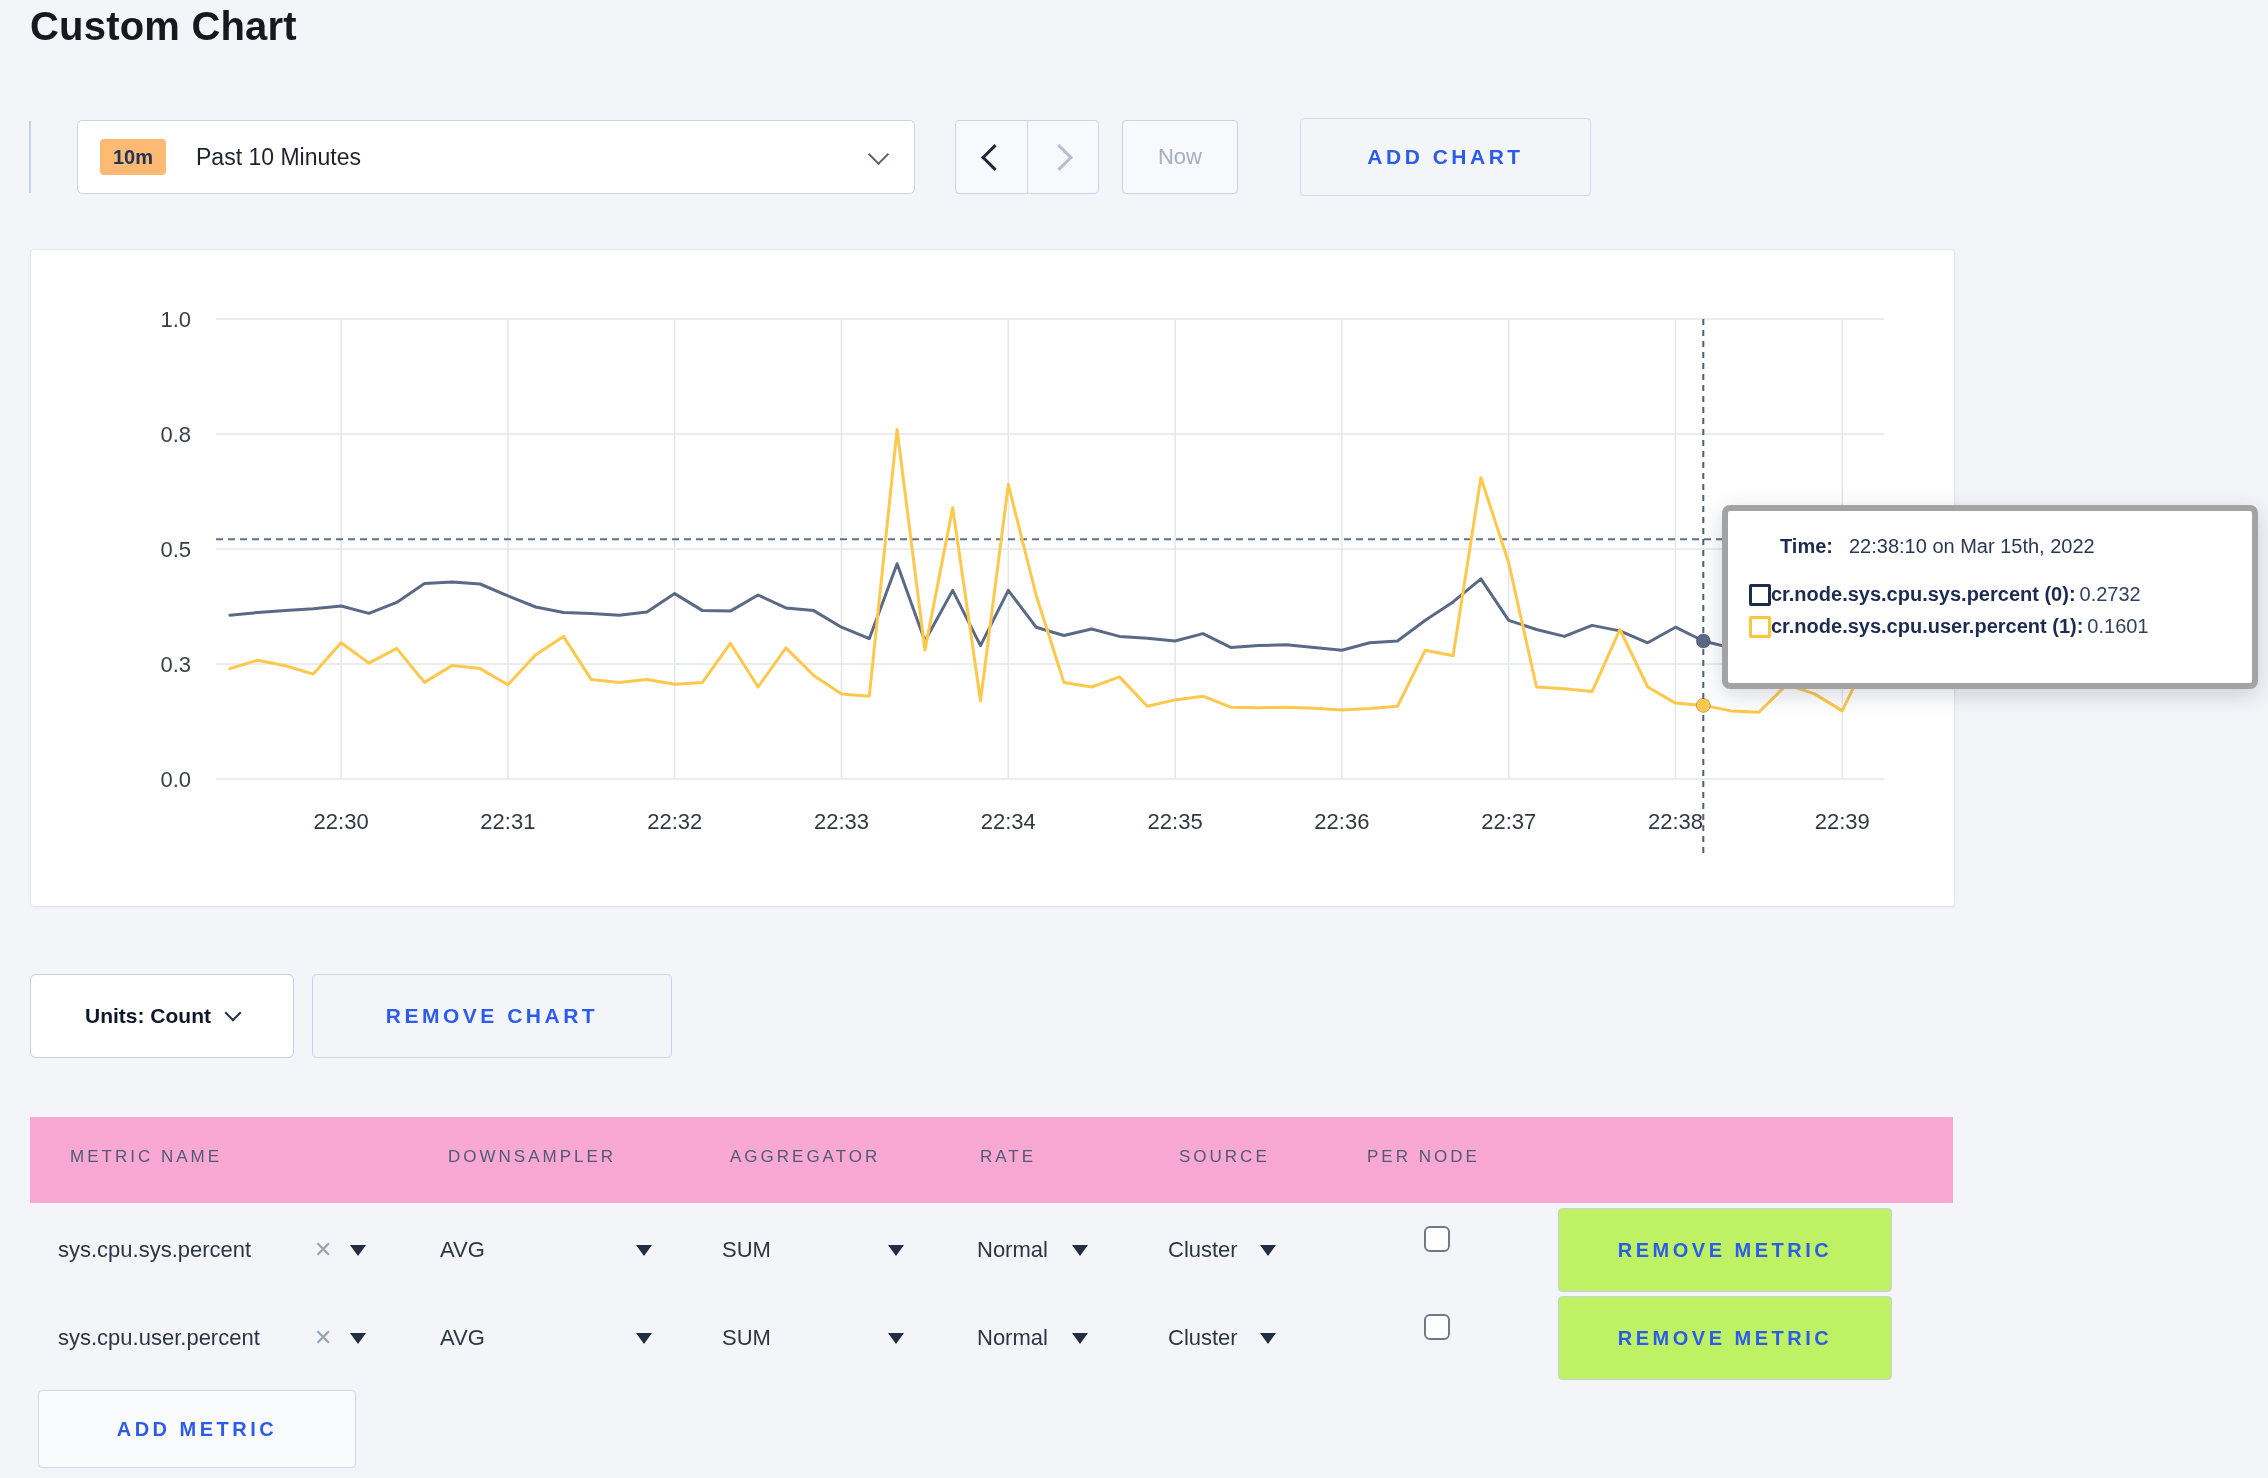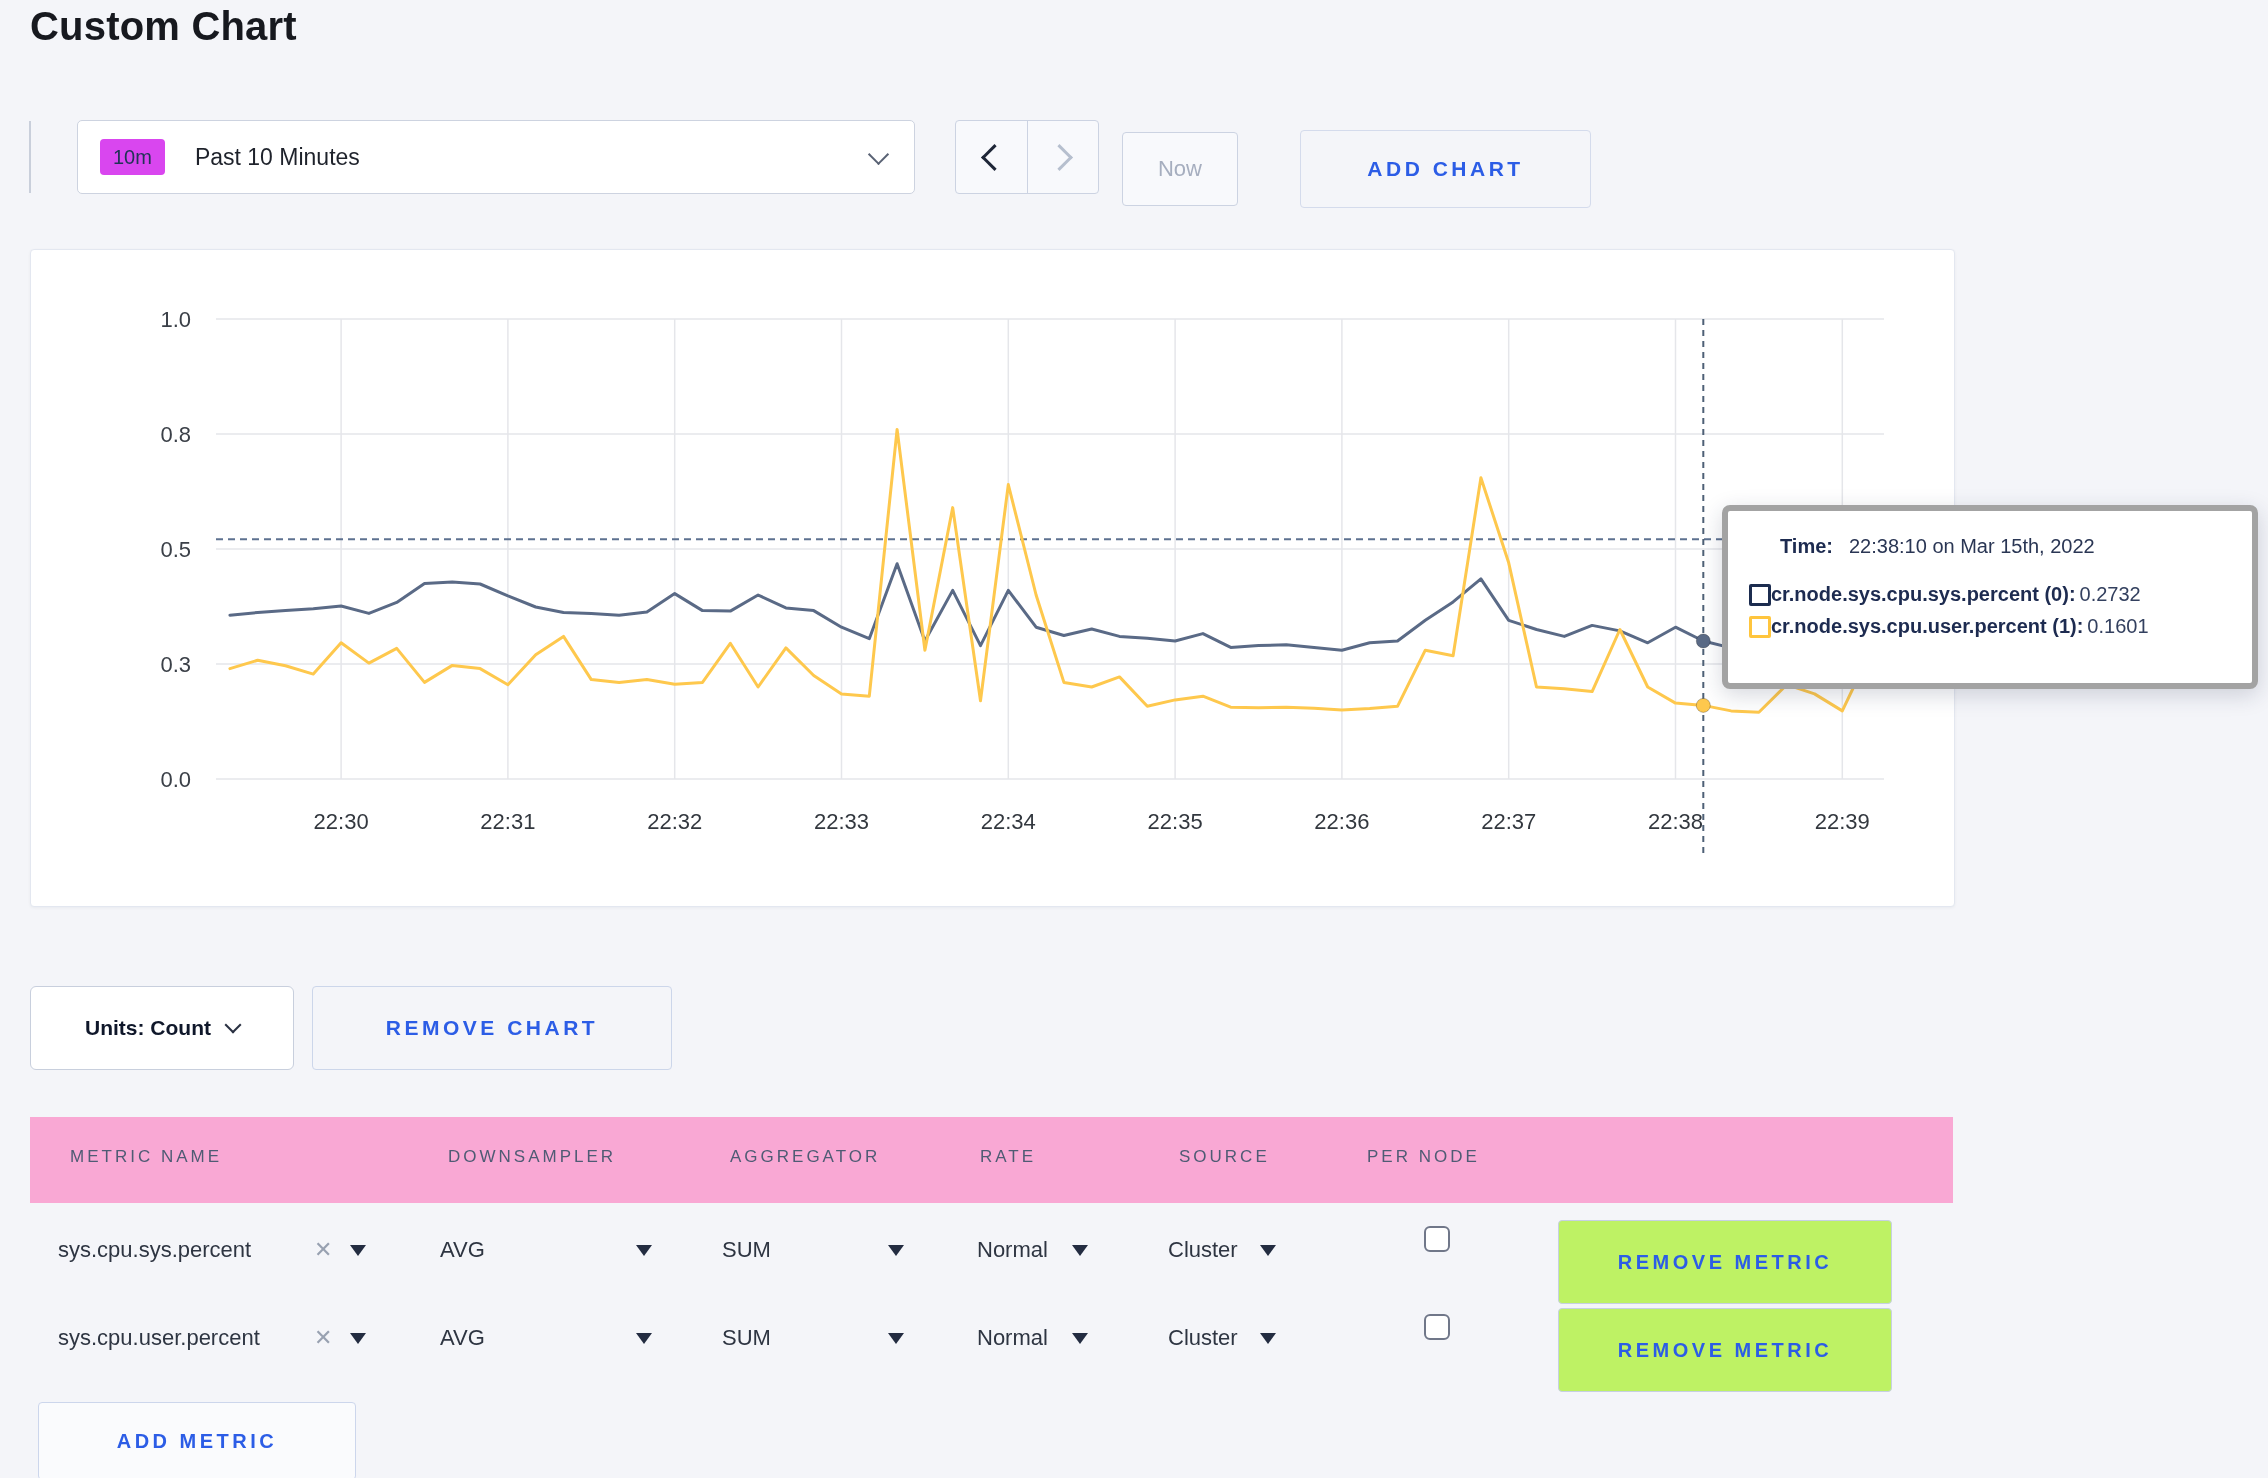--- a/index.html
+++ b/index.html
@@ -12,35 +12,35 @@
   .abs{position:absolute;}
   
   .page-title{left:30px;top:4px;font-size:40px;font-weight:600;color:#17191f;letter-spacing:.2px;}
   
   .tb-divider{left:29px;top:121px;width:2px;height:72px;background:#c9cfdb;}
   .dropdown-main{
     left:77px;top:120px;width:838px;height:74px;background:#fff;
     border:1px solid #cdd3e0;border-radius:5px;display:flex;align-items:center;
     box-sizing:border-box;padding:0 28px 0 22px;cursor:pointer;
   }
-  .badge-10m{background:#d946ef;color:#213356;font-weight:400;font-size:20px;
+  .badge-10m{background:#fdba74;color:#213356;font-weight:700;font-size:20px;
     border-radius:4px;padding:8px 13px;line-height:1;}
   .dd-label{margin-left:30px;font-size:23px;color:#1e222b;}
   .chev{display:inline-block;width:13px;height:13px;border-right:2px solid #596274;border-bottom:2px solid #596274;}
   .chev-down{transform:rotate(45deg);margin-top:-6px;}
   .dd-chev{margin-left:auto;}
   .btn-group{left:955px;top:120px;width:144px;height:74px;border:1px solid #ccd3e2;
     border-radius:4px;background:#f8f9fc;display:flex;box-sizing:border-box;}
   .btn-half{flex:1;display:flex;align-items:center;justify-content:center;cursor:pointer;}
   .btn-half + .btn-half{border-left:1px solid #ccd3e2;}
   .arrow{width:16px;height:16px;border-style:solid;border-width:0 3px 3px 0;display:inline-block;}
   .arrow-left{border-color:#1e2637;transform:rotate(135deg);margin-left:6px;}
   .arrow-right{border-color:#b6bfce;transform:rotate(-45deg);margin-right:6px;}
   .btn{border:1px solid #ccd3e2;border-radius:4px;display:flex;align-items:center;
-    justify-content:center;box-sizing:border-box;cursor:pointer;background:transparent;margin-top:12px;}
+    justify-content:center;box-sizing:border-box;cursor:pointer;background:transparent;}
   .btn-now{left:1122px;top:120px;width:116px;height:74px;font-size:22px;color:#a6aebf;background:#f8f9fc;}
   .btn-blue{color:#2c5de6;font-weight:600;letter-spacing:3.5px;font-size:21px;}
   .btn-add-chart{left:1300px;top:118px;width:291px;height:78px;border-color:#d4dbec;}
   
   .chart-card{left:30px;top:249px;width:1923px;height:656px;background:#fff;
     border:1px solid #e3e7f0;border-radius:4px;box-shadow:0 1px 3px rgba(50,60,90,.06);}
   svg text{font-family:"Liberation Sans", sans-serif;}
   
   .tooltip{
     left:1722px;top:505px;width:536px;height:184px;background:#fff;border:6px solid #a3a3a3;

